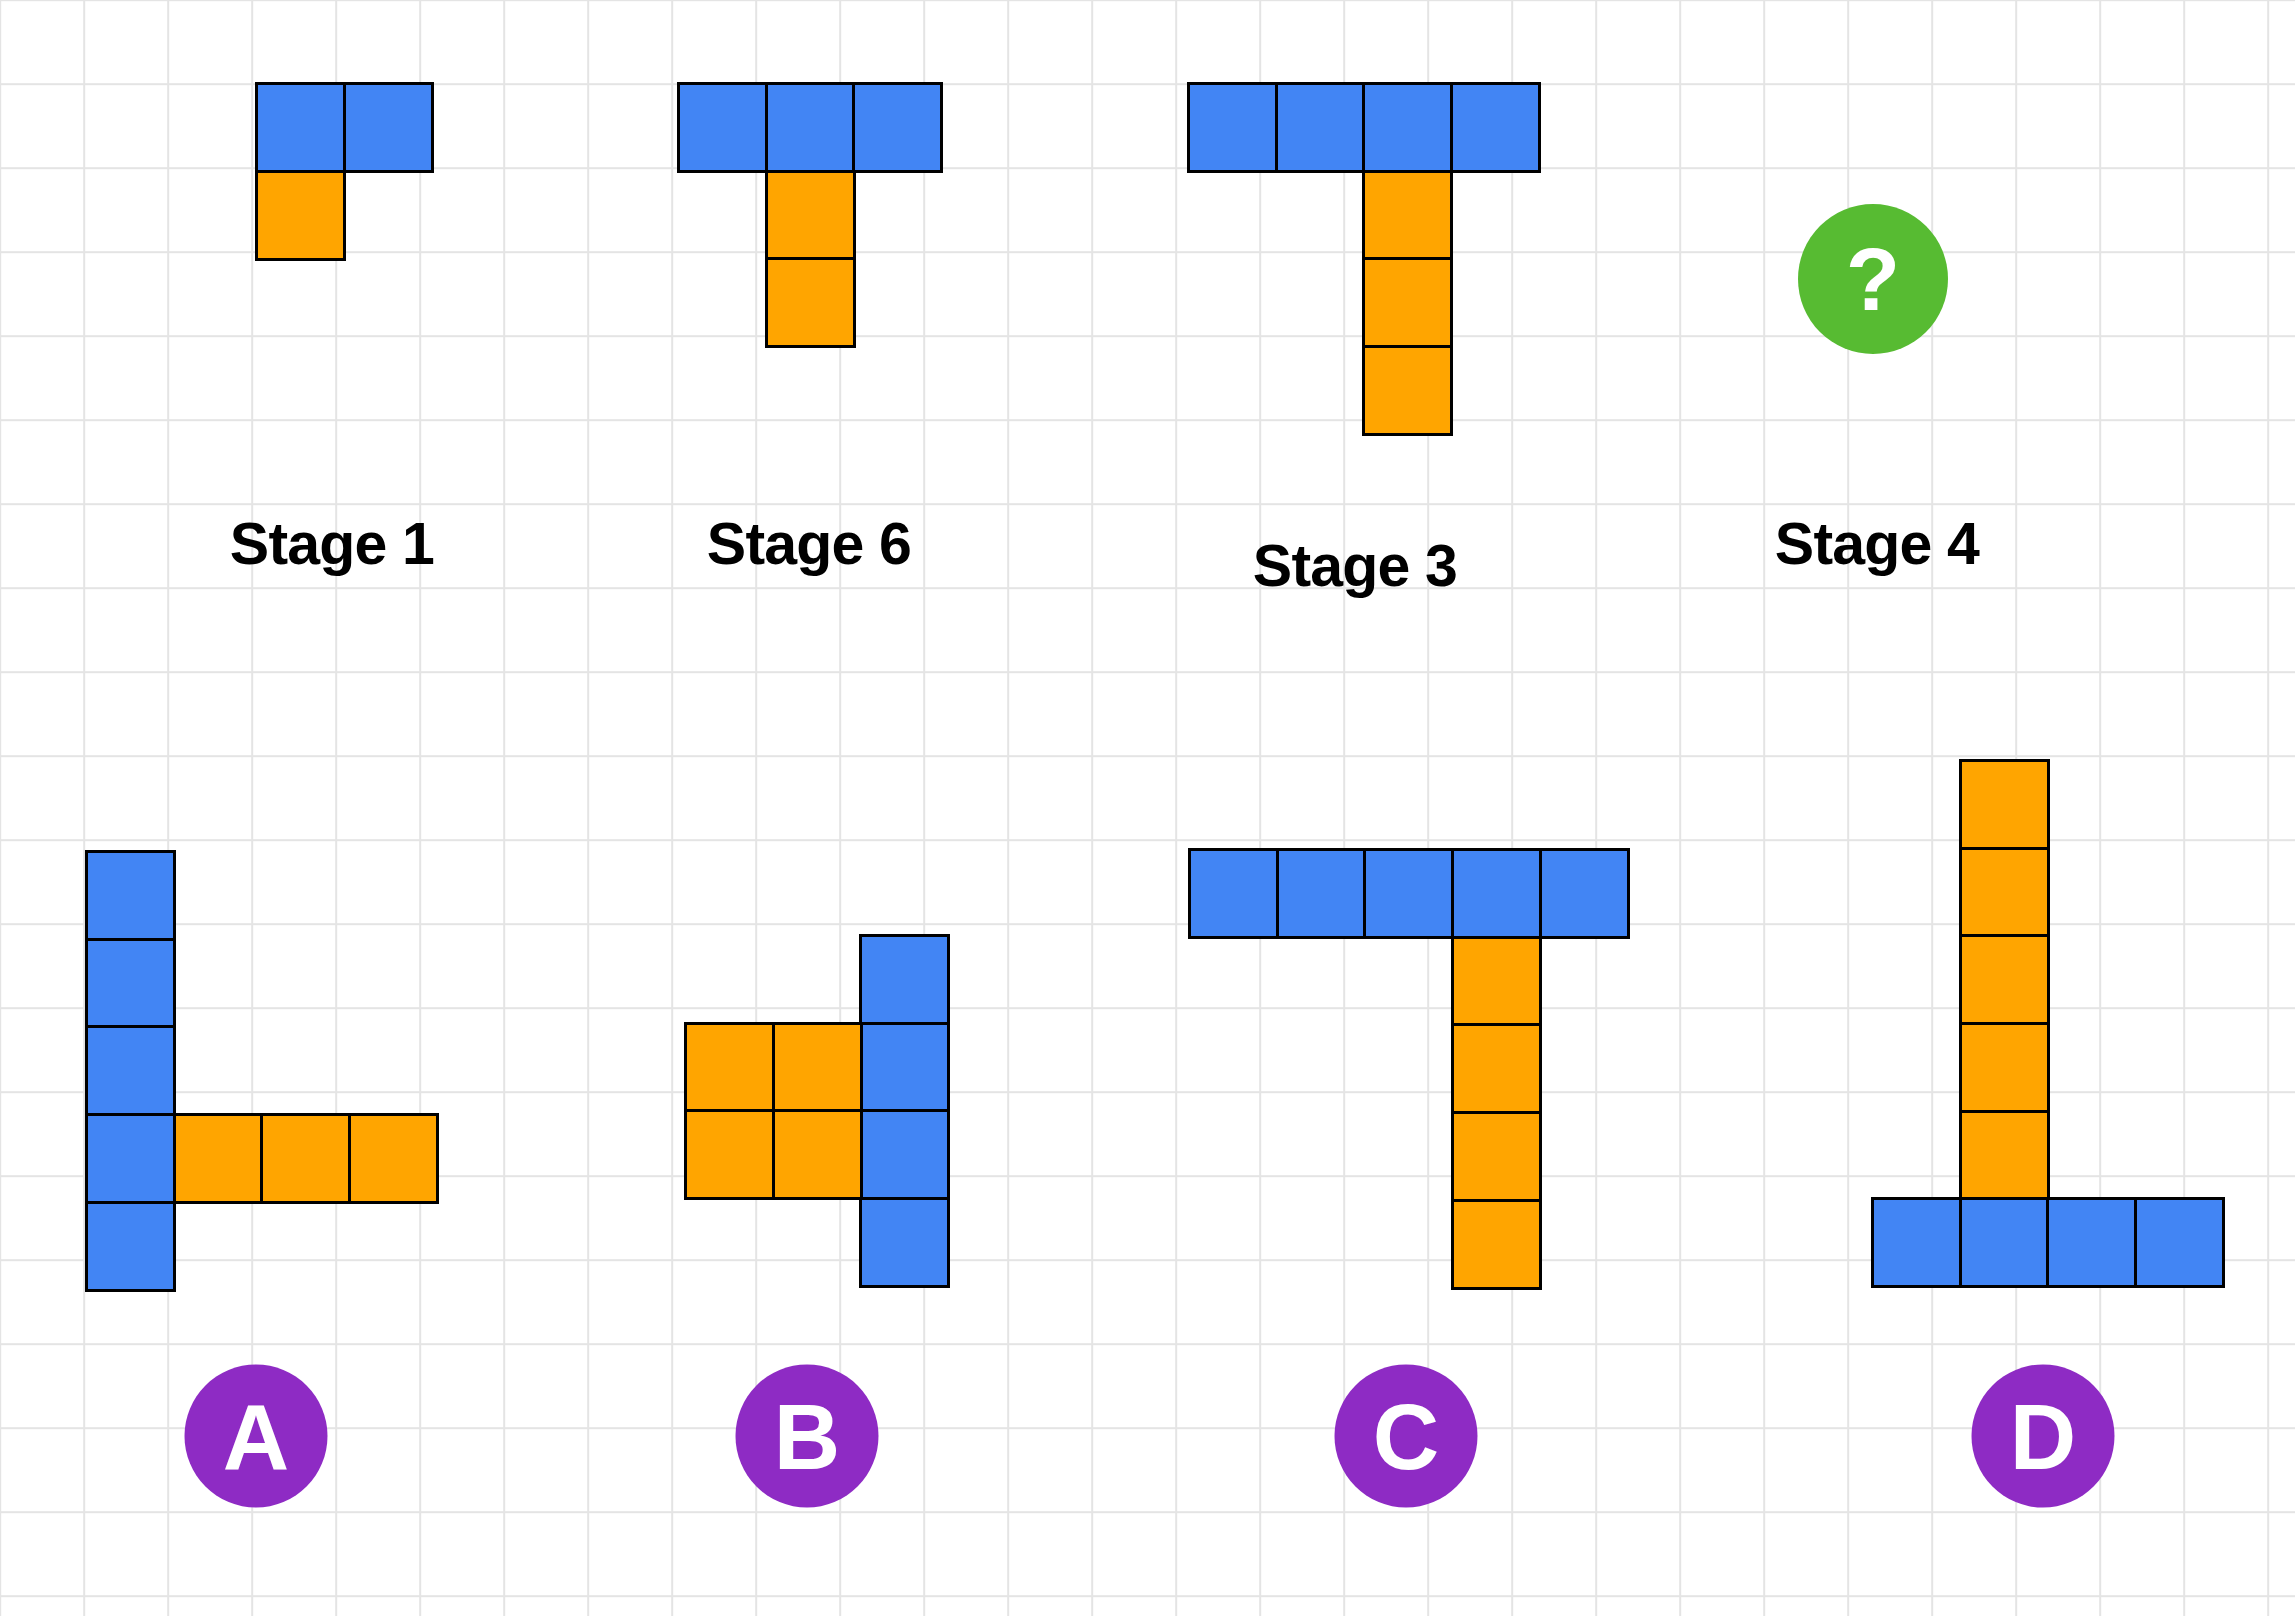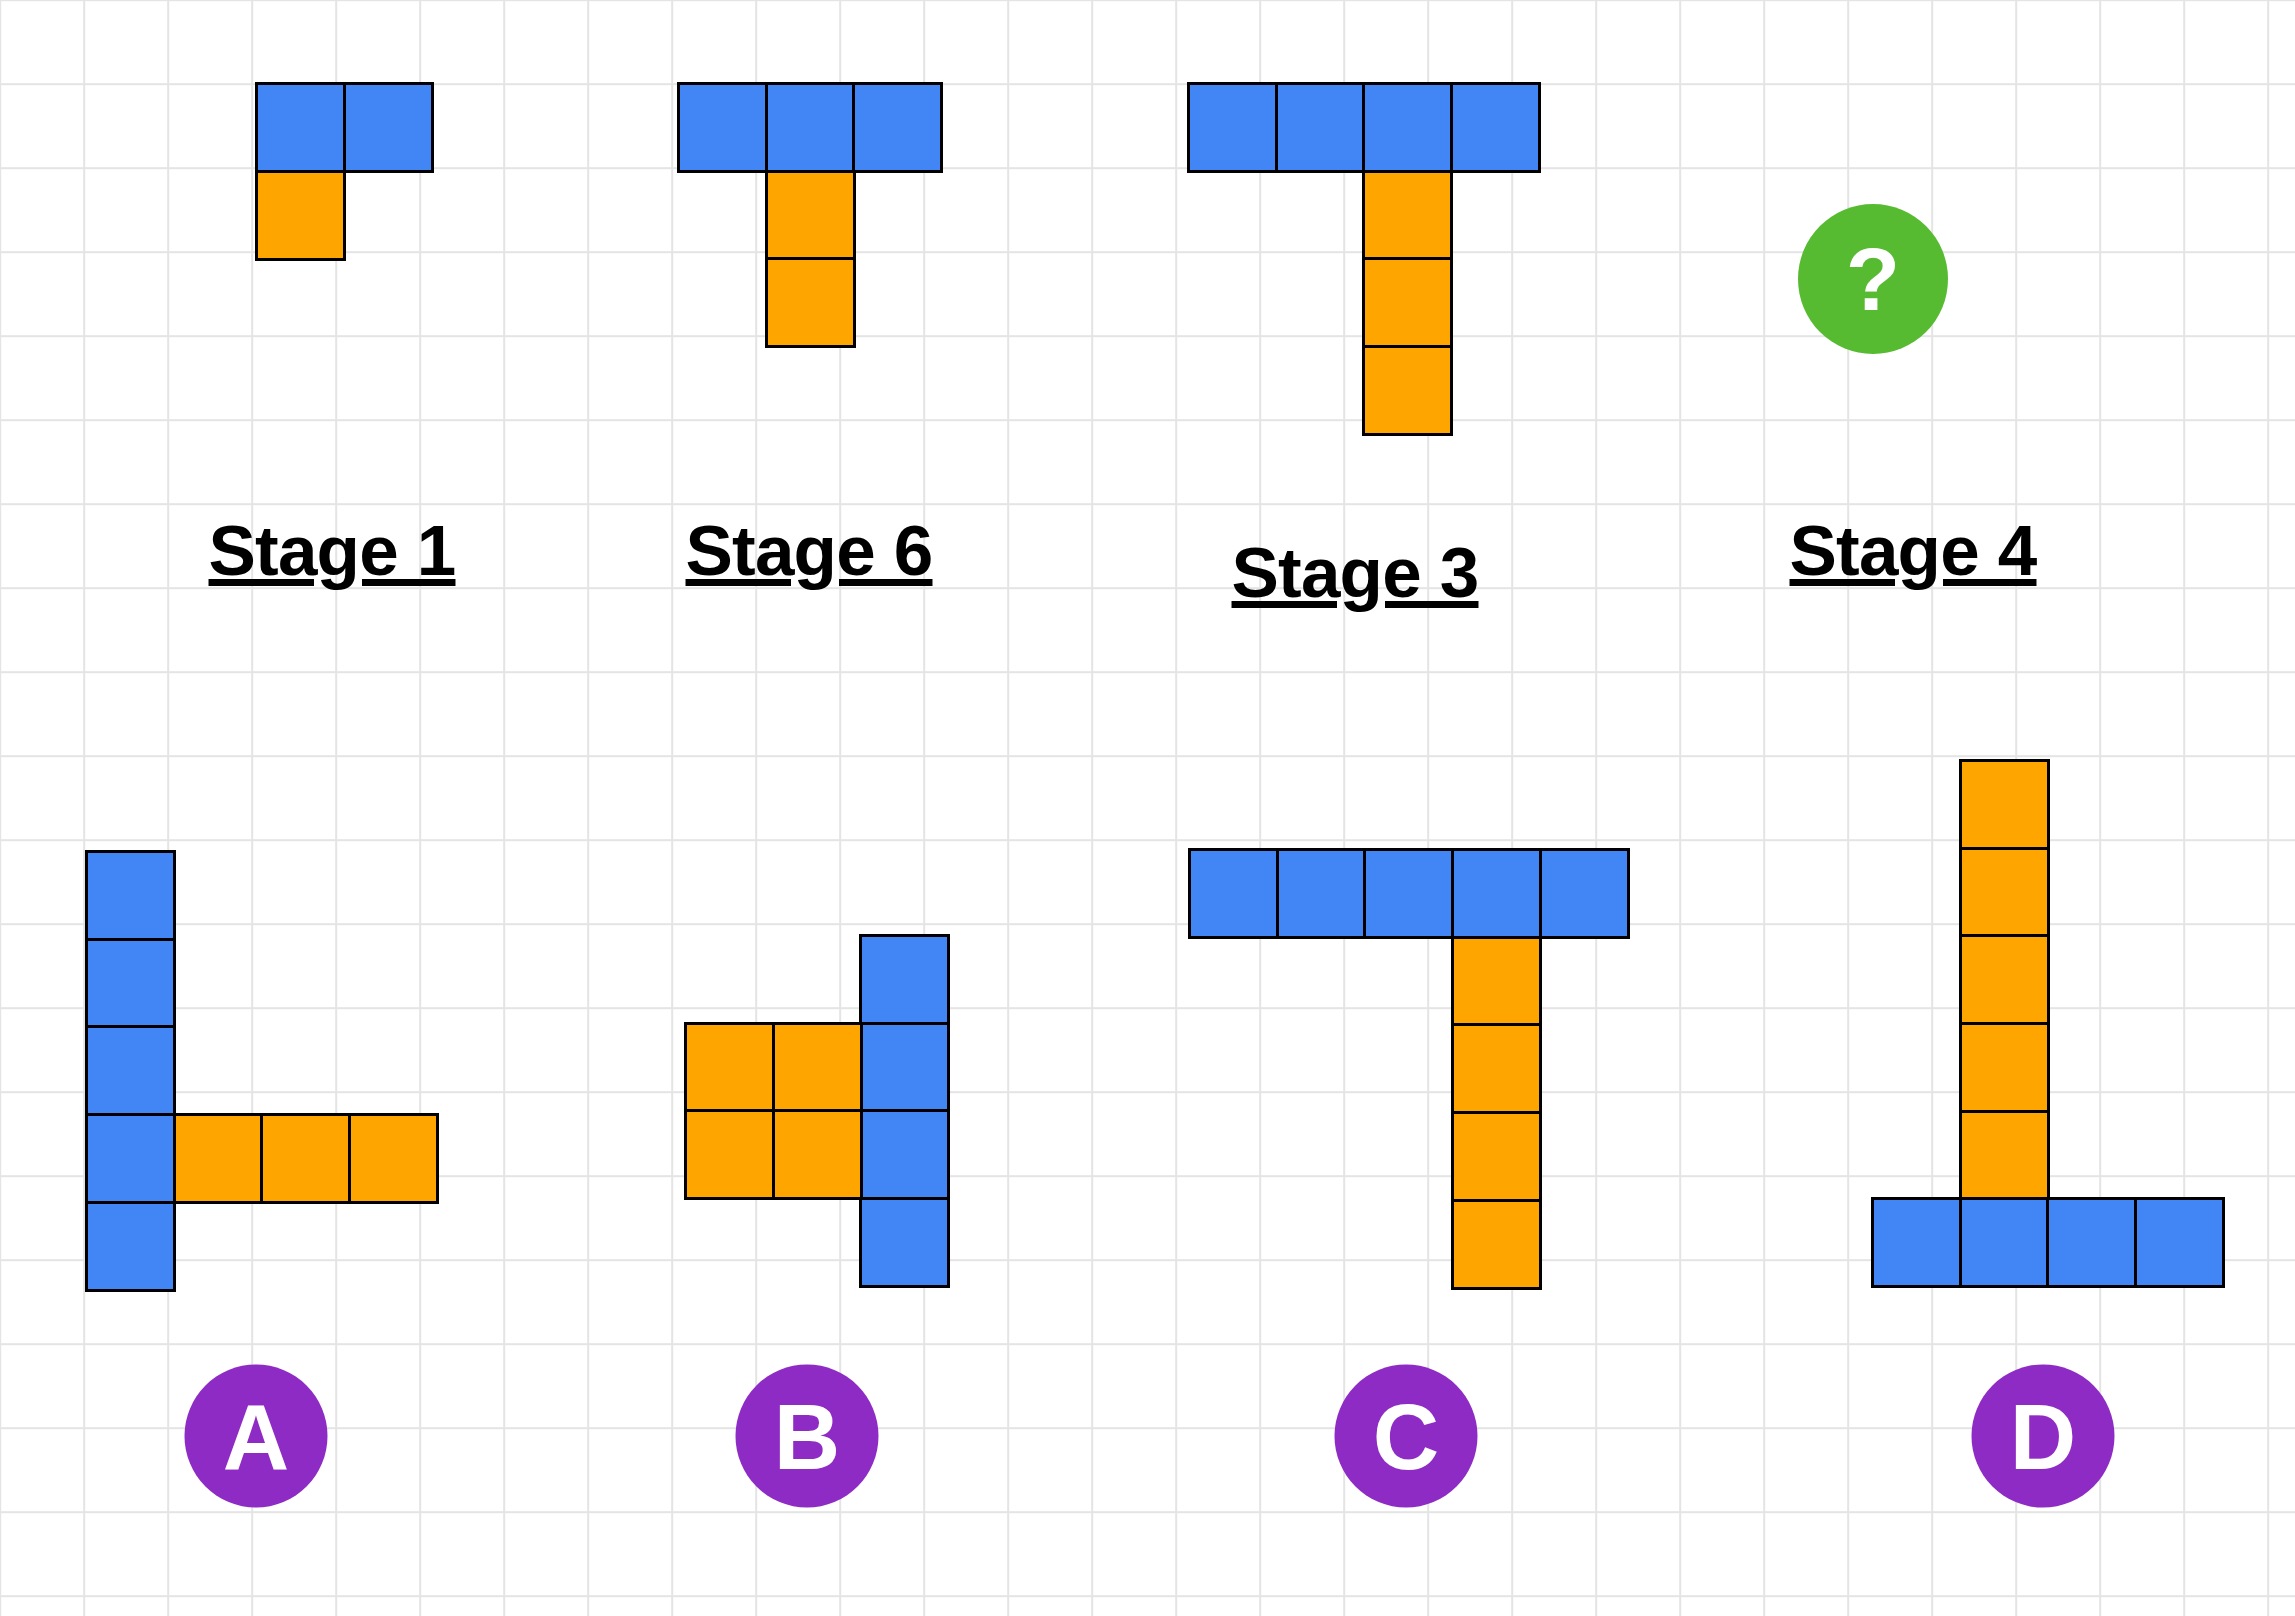--- a/index.html
+++ b/index.html
@@ -28,28 +28,27 @@
   .cell {
     position: absolute;
     box-sizing: border-box;
     border: 3.2px solid #000000;
   }
   .cell.blue  { background: #4285F4; }
   .cell.orange{ background: #FFA500; }
 
   .stage-label {
     position: absolute;
-    font-size: 71px;
+    font-size: 59px;
     font-weight: bold;
     color: #000000;
     letter-spacing: -0.8px;
     white-space: nowrap;
     transform: translateX(-50%);
     font-stretch: condensed;
-    text-decoration: underline;
   }
   .badge {
     position: absolute;
     border-radius: 50%;
     display: flex;
     align-items: center;
     justify-content: center;
     color: #ffffff;
     font-weight: bold;
     transform: translate(-50%, -50%);
@@ -96,21 +95,21 @@
         <div class="cell orange" style="left: 175px; top: 88px; width: 91px; height: 91px;"></div>
         <div class="cell orange" style="left: 175px; top: 175px; width: 91px; height: 91px;"></div>
         <div class="cell orange" style="left: 175px; top: 263px; width: 91px; height: 91px;"></div>
       </div>
       <div class="badge question" style="left: 1873px; top: 279px;">?</div>
     </div>
   <div id="labels-row">
       <div class="stage-label" style="left: 332px; top: 510px;">Stage 1</div>
       <div class="stage-label" style="left: 809px; top: 510px;">Stage 6</div>
       <div class="stage-label" style="left: 1355px; top: 532px;">Stage 3</div>
-      <div class="stage-label" style="left: 1877px; top: 510px; margin-left: 36px;">Stage 4</div>
+      <div class="stage-label" style="left: 1877px; top: 510px;">Stage 4</div>
     </div>
   <div id="options-row">
       <div class="figure" style="left: 85px; top: 850px;">
         <div class="cell blue" style="left: 0px; top: 0px; width: 91px; height: 91px;"></div>
         <div class="cell blue" style="left: 0px; top: 88px; width: 91px; height: 91px;"></div>
         <div class="cell blue" style="left: 0px; top: 175px; width: 91px; height: 91px;"></div>
         <div class="cell blue" style="left: 0px; top: 263px; width: 91px; height: 91px;"></div>
         <div class="cell blue" style="left: 0px; top: 351px; width: 91px; height: 91px;"></div>
         <div class="cell orange" style="left: 88px; top: 263px; width: 91px; height: 91px;"></div>
         <div class="cell orange" style="left: 175px; top: 263px; width: 91px; height: 91px;"></div>

